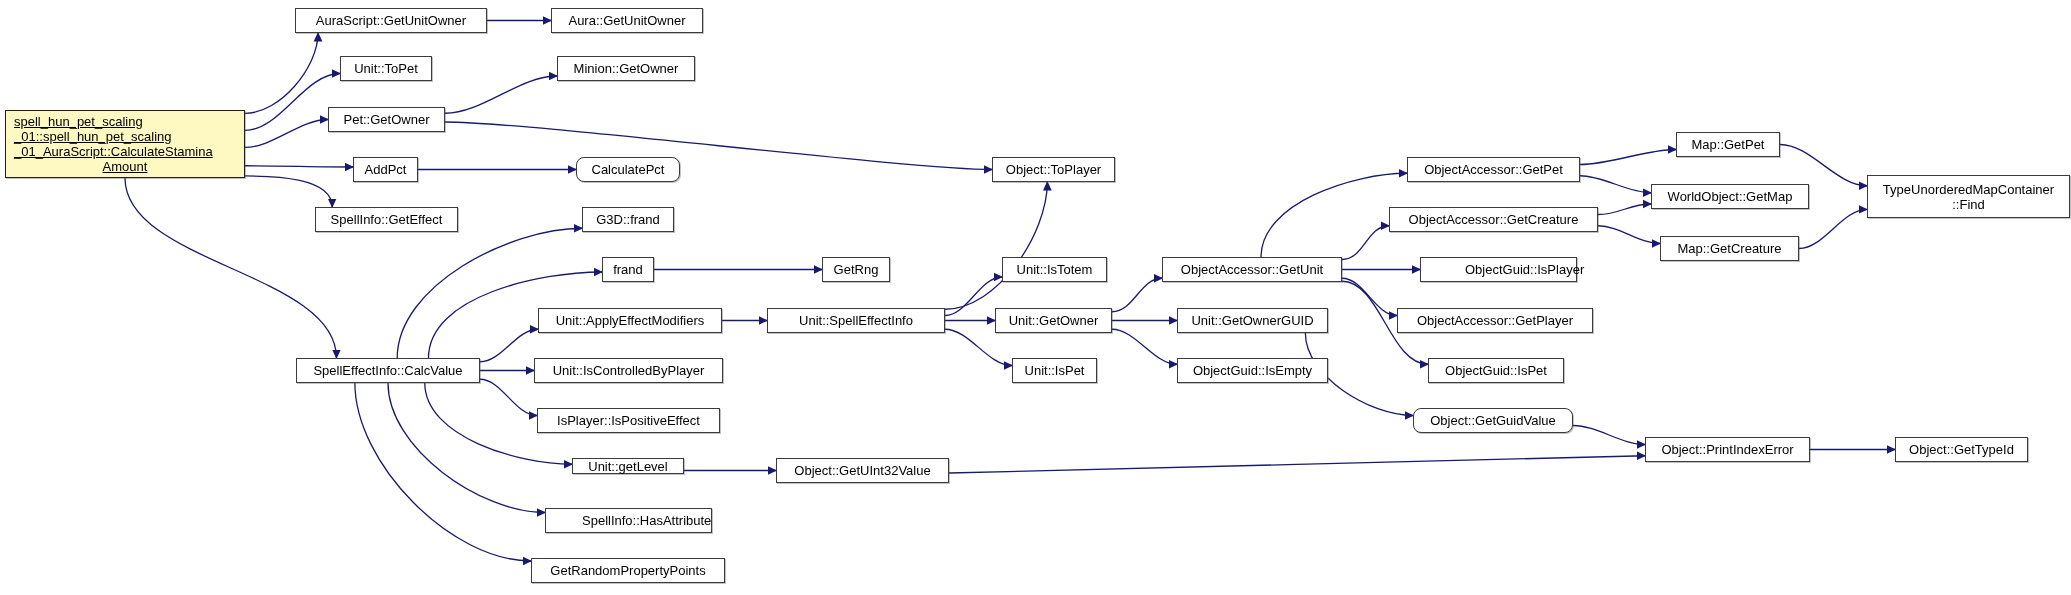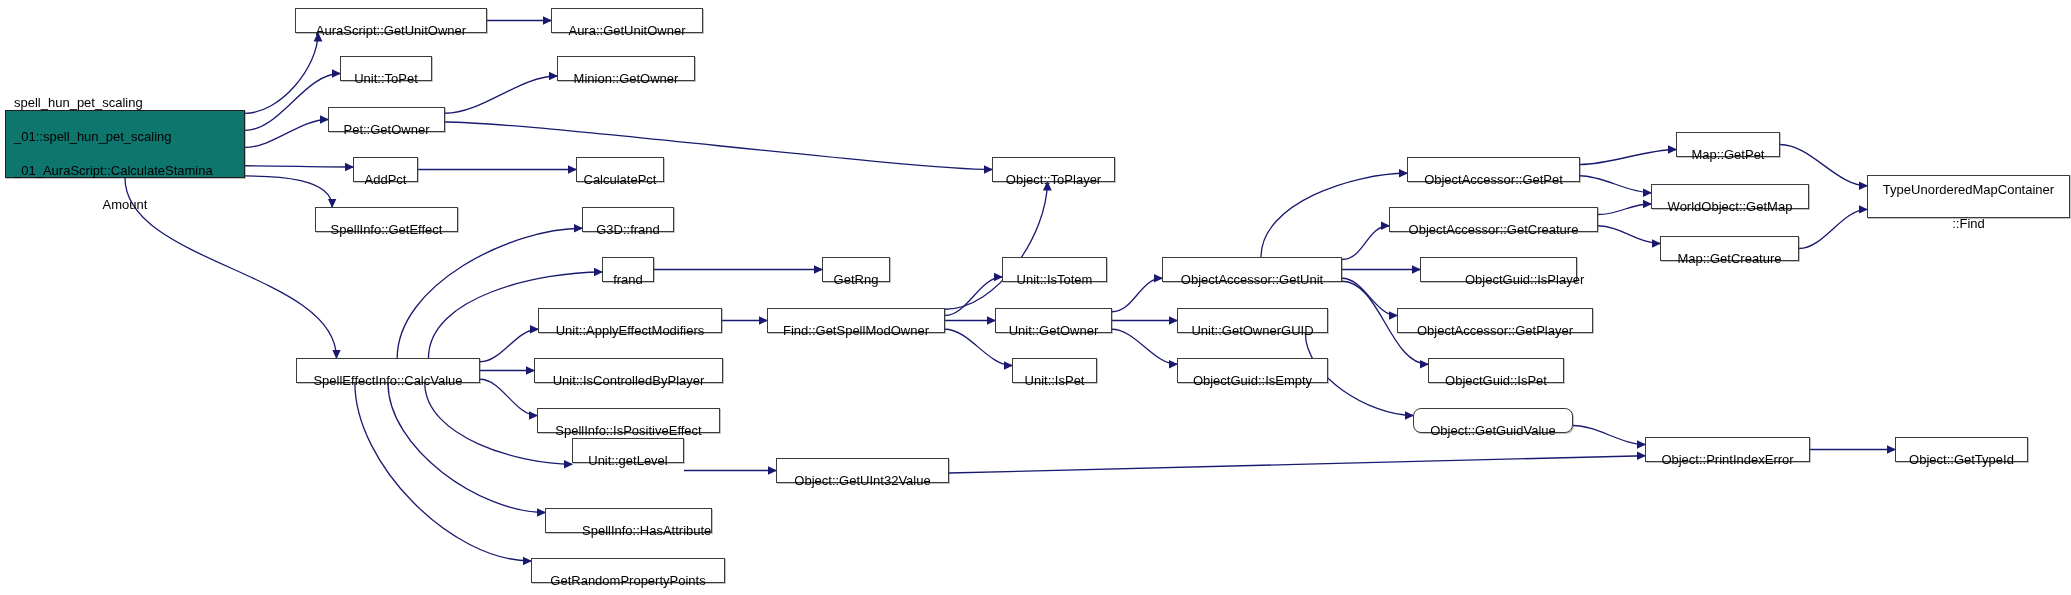--- a/index.html
+++ b/index.html
@@ -32,23 +32,23 @@
     line-height: 15px;
     display: flex;
     flex-direction: column;
     justify-content: center;
     text-align: center;
     z-index: 2;
     white-space: nowrap;
     padding: 0 4px;
     box-shadow: 1px 1px 0 rgba(80,80,80,0.35);
   }
-  .node .line { width: 100%; margin-top: 19px; }
+  .node .line { width: 100%; }
   .node .line.align-left { text-align: left; padding-left: 4px; }
-  .node.highlight { background: #0f766e; border-color: #1f1f1f; }
+  .node.highlight { background: #fef9c3; border-color: #1f1f1f; text-decoration: underline; }
 </style>
 </head>
 <body>
 
 <div id="canvas">
   <svg id="edge-layer" width="2071" height="595" viewBox="0 0 2071 595" xmlns="http://www.w3.org/2000/svg">
     <defs>
       <marker id="arrowhead" markerWidth="10" markerHeight="10" refX="8.5" refY="5" orient="auto" markerUnits="userSpaceOnUse" viewBox="0 0 10 10">
         <path d="M0,0.6 L9.5,5 L0,9.4 z" fill="#191970"></path>
       </marker>
@@ -117,21 +117,21 @@
       </div>
       <div class="node" style="left: 557px; top: 56px; width: 138px; height: 25px;">
         <div class="line">Minion::GetOwner</div>
       </div>
       <div class="node" style="left: 328px; top: 107px; width: 117px; height: 25px;">
         <div class="line">Pet::GetOwner</div>
       </div>
       <div class="node" style="left: 353px; top: 157px; width: 65px; height: 25px;">
         <div class="line">AddPct</div>
       </div>
-      <div class="node" style="left: 576px; top: 157px; width: 88px; height: 25px;">
+      <div class="node" style="left: 576px; top: 157px; width: 104px; height: 25px; border-radius: 8px;">
         <div class="line">CalculatePct</div>
       </div>
       <div class="node" style="left: 315px; top: 207px; width: 143px; height: 25px;">
         <div class="line">SpellInfo::GetEffect</div>
       </div>
       <div class="node" style="left: 992px; top: 157px; width: 123px; height: 25px;">
         <div class="line">Object::ToPlayer</div>
       </div>
       <div class="node" style="left: 582px; top: 207px; width: 92px; height: 25px;">
         <div class="line">G3D::frand</div>
@@ -142,32 +142,32 @@
       <div class="node" style="left: 822px; top: 257px; width: 68px; height: 25px;">
         <div class="line">GetRng</div>
       </div>
       <div class="node" style="left: 1002px; top: 257px; width: 105px; height: 25px;">
         <div class="line">Unit::IsTotem</div>
       </div>
       <div class="node" style="left: 538px; top: 308px; width: 184px; height: 25px;">
         <div class="line">Unit::ApplyEffectModifiers</div>
       </div>
       <div class="node" style="left: 767px; top: 308px; width: 178px; height: 25px;">
-        <div class="line">Find::GetSpellModOwner</div>
+        <div class="line">Unit::SpellEffectInfo</div>
       </div>
       <div class="node" style="left: 296px; top: 358px; width: 184px; height: 25px;">
         <div class="line">SpellEffectInfo::CalcValue</div>
       </div>
       <div class="node" style="left: 534px; top: 358px; width: 189px; height: 25px;">
         <div class="line">Unit::IsControlledByPlayer</div>
       </div>
       <div class="node" style="left: 537px; top: 408px; width: 183px; height: 25px;">
-        <div class="line">SpellInfo::IsPositiveEffect</div>
-      </div>
-      <div class="node" style="left: 572px; top: 438px; width: 112px; height: 25px;">
+        <div class="line">IsPlayer::IsPositiveEffect</div>
+      </div>
+      <div class="node" style="left: 572px; top: 458px; width: 112px; height: 16px;">
         <div class="line">Unit::getLevel</div>
       </div>
       <div class="node" style="left: 776px; top: 458px; width: 173px; height: 25px;">
         <div class="line">Object::GetUInt32Value</div>
       </div>
       <div class="node" style="left: 545px; top: 508px; width: 167px; height: 25px; padding-left: 36px;">
         <div class="line">SpellInfo::HasAttribute</div>
       </div>
       <div class="node" style="left: 531px; top: 558px; width: 194px; height: 25px;">
         <div class="line">GetRandomPropertyPoints</div>

